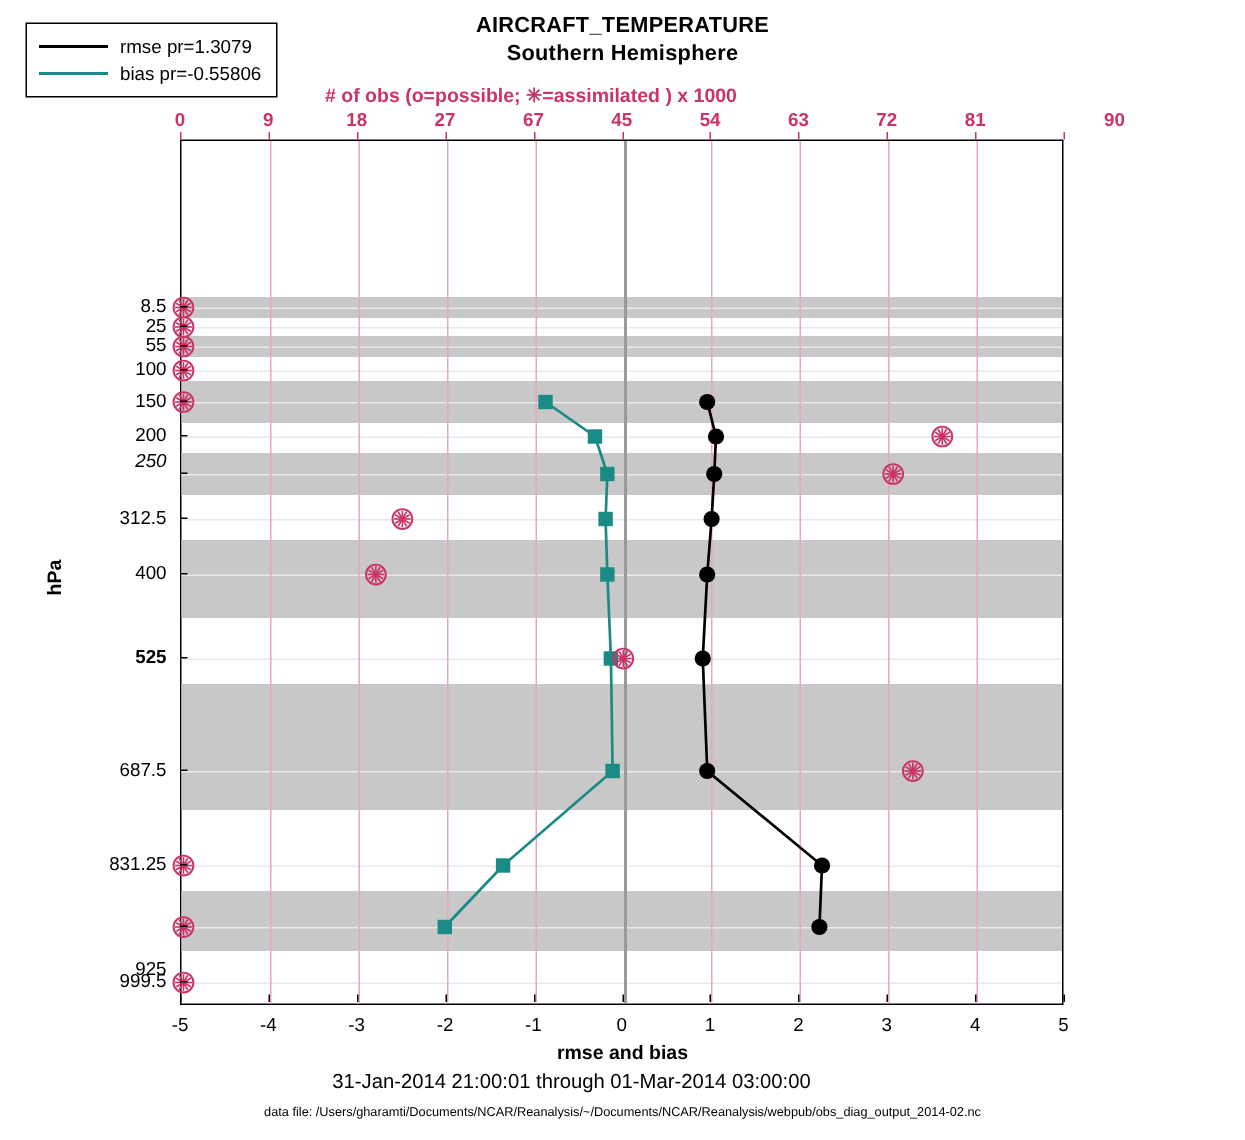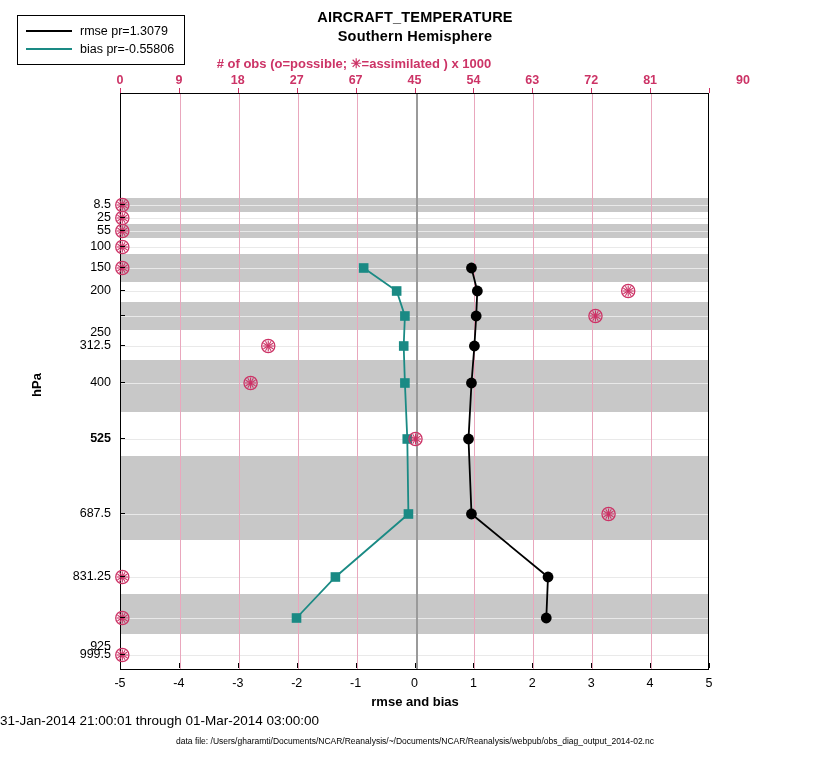--- a/index.html
+++ b/index.html
@@ -21,21 +21,21 @@
   .xtick-top{position:absolute;top:73px;font-size:12.5px;color:#cc3366;font-weight:bold;transform:translateX(-50%);}
   .tickmark-b{position:absolute;width:1px;height:5px;background:#000;top:663px;}
   .tickmark-t{position:absolute;width:1px;height:5px;background:#cc3366;top:88px;}
 
   .ylabel-text{position:absolute;font-size:12.5px;color:#000;text-align:right;transform:translateY(-50%);}
   .ytickmark{position:absolute;height:1px;width:5px;background:#000;}
 
   .axis-name-x{position:absolute;left:0;top:694px;width:830px;text-align:center;font-size:13px;font-weight:bold;}
   .axis-name-y{position:absolute;left:36px;top:385px;font-size:13px;font-weight:bold;transform:translate(-50%,-50%) rotate(-90deg);transform-origin:center;}
 
-  .footer1{position:absolute;left:0;top:713px;width:762px;text-align:left;font-size:13.5px;}
+  .footer1{position:absolute;left:0;top:713px;width:762px;text-align:center;font-size:13.5px;}
   .footer2{position:absolute;left:0;top:736px;width:830px;text-align:center;font-size:8.5px;}
 
   
   .legend{position:absolute;left:17px;top:15px;background:#fff;border:1px solid #000;padding:6px 10px 6px 8px;font-size:12.5px;}
   .legend-row{display:flex;align-items:center;height:18px;}
   .legend-line{position:relative;width:46px;height:2px;margin-right:8px;}
   .legend-line .ln{position:absolute;top:0;left:0;width:46px;height:2px;}
   .legend-line .mk{position:absolute;top:50%;left:50%;transform:translate(-50%,-50%);}
   .dot{width:11px;height:11px;border-radius:50%;background:#000;}
   .sq{width:10px;height:10px;background:#1a8a84;}
@@ -305,21 +305,21 @@
 <div class="ylabel-text" style="top: 217px; right: 719px;">25</div>
 <div class="ytickmark" style="top: 217px; left: 120px;"></div>
 <div class="ylabel-text" style="top: 230px; right: 719px; text-align: center;">55</div>
 <div class="ytickmark" style="top: 230px; left: 120px;"></div>
 <div class="ylabel-text" style="top: 246px; right: 719px;">100</div>
 <div class="ytickmark" style="top: 246px; left: 120px;"></div>
 <div class="ylabel-text" style="top: 267px; right: 719px;">150</div>
 <div class="ytickmark" style="top: 267px; left: 120px;"></div>
 <div class="ylabel-text" style="top: 290px; right: 719px;">200</div>
 <div class="ytickmark" style="top: 290px; left: 120px;"></div>
-<div class="ylabel-text" style="top: 332px; right: 719px;">250</div>
+<div class="ylabel-text" style="top: 307px; right: 719px; font-style: italic;">250</div>
 <div class="ytickmark" style="top: 315px; left: 120px;"></div>
 <div class="ylabel-text" style="top: 345px; right: 719px;">312.5</div>
 <div class="ytickmark" style="top: 345px; left: 120px;"></div>
 <div class="ylabel-text" style="top: 382px; right: 719px;">400</div>
 <div class="ytickmark" style="top: 382px; left: 120px;"></div>
 <div class="ylabel-text" style="top: 438px; right: 719px; font-weight: bold;">525</div>
 <div class="ytickmark" style="top: 438px; left: 120px;"></div>
 <div class="ylabel-text" style="top: 513px; right: 719px;">687.5</div>
 <div class="ytickmark" style="top: 513px; left: 120px;"></div>
 <div class="ylabel-text" style="top: 576px; right: 719px; text-align: right;">831.25</div>

